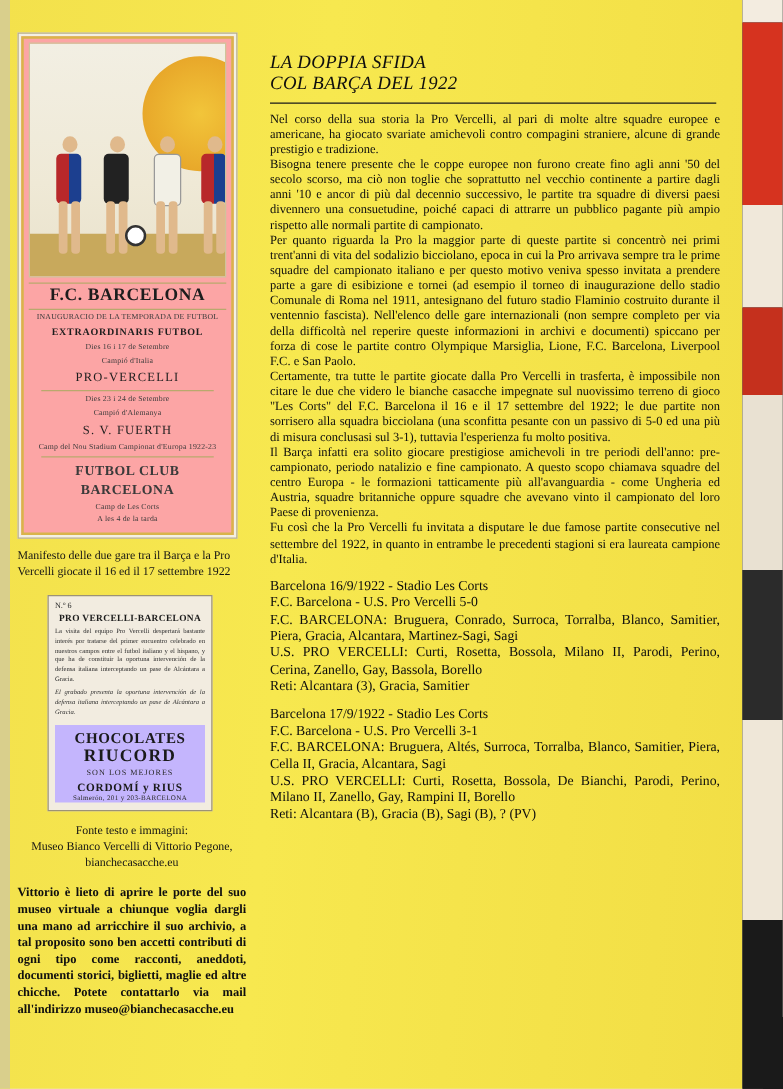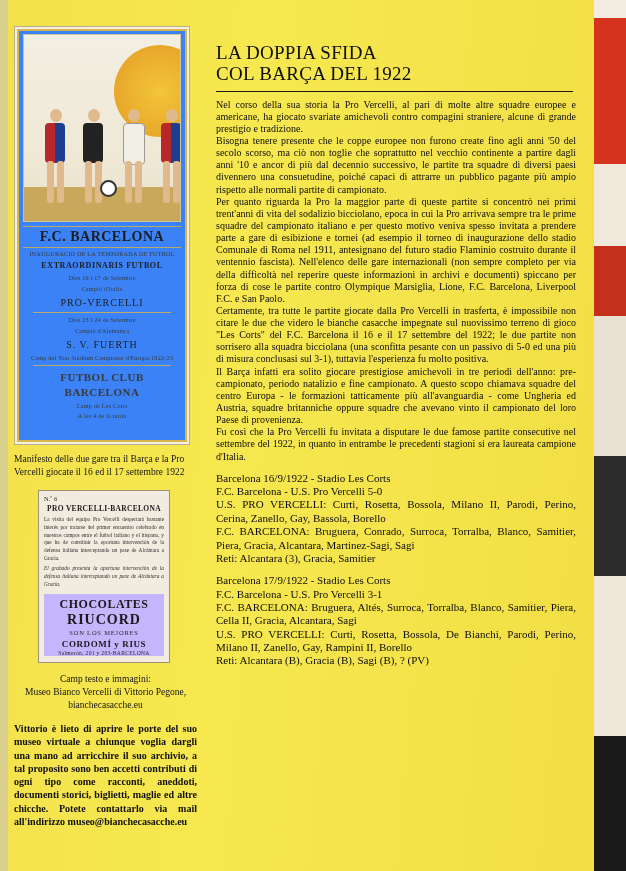--- a/index.html
+++ b/index.html
@@ -64,22 +64,22 @@
   }
   .poster {
     width: 176px;
     background: #f4f0e4;
     border: 1px solid #b8ae88;
     padding: 2px;
     box-sizing: border-box;
   }
   .poster-inner {
     border: 2px solid #d9b44a;
-    background: #3b82f6;
-    padding: 3px 4px 20px 4px;
+    background: #fca5a5;
+    padding: 3px 4px 6px 4px;
     box-sizing: border-box;
     position: relative;
   }
   .poster-art {
     position: relative;
     height: 186px;
     background: linear-gradient(180deg, #f2efe3 0%, #efe9d6 60%, #e9e2cc 100%);
     overflow: hidden;
     border: 1px solid #cfc49a;
   }
@@ -280,26 +280,27 @@
   }
 
   
   .article {
     position: absolute;
     left: 216px;
     top: 42px;
     width: 360px;
   }
   .art-title {
-    font-size: 19px;
+    font-size: 15px;
     line-height: 1.12;
     font-weight: normal;
     letter-spacing: 0.3px;
     color: #0e0e0e;
     font-family: "Liberation Serif", serif;
+    font-style: italic;
   }
   .art-rule {
     border-bottom: 1.6px solid #1a1a1a;
     margin-top: 6px;
     margin-bottom: 7px;
     width: 357px;
   }
   .art-p {
     font-size: 10px;
     line-height: 1.215;
@@ -399,21 +400,21 @@
       <div class="c2-body i">El grabado presenta la oportuna intervención de la defensa italiana interceptando un pase de Alcántara a Gracia.</div>
       <div class="choco">
         <div class="choco-t">CHOCOLATES</div>
         <div class="choco-t2">RIUCORD</div>
         <div class="choco-s">SON LOS MEJORES</div>
         <div class="choco-b">CORDOMÍ y RIUS</div>
         <div class="choco-addr">Salmerón, 201 y 203-BARCELONA</div>
       </div>
     </div>
 
-    <div class="source" style="white-space:pre-line">Camp testo e immagini:
+    <div class="source" style="white-space:pre-line">Fonte testo e immagini:
 Museo Bianco Vercelli di Vittorio Pegone,
 bianchecasacche.eu</div>
 
     <div class="note">Vittorio è lieto di aprire le porte del suo museo virtuale a chiunque voglia dargli una mano ad arricchire il suo archivio, a tal proposito sono ben accetti contributi di ogni tipo come racconti, aneddoti, documenti storici, biglietti, maglie ed altre chicche. Potete contattarlo via mail all'indirizzo museo@bianchecasacche.eu</div>
   </div>
 
   <div class="article">
     <div class="art-title">LA DOPPIA SFIDA</div>
     <div class="art-title">COL BARÇA DEL 1922</div>
     <div class="art-rule"></div>
@@ -421,22 +422,22 @@
     <p class="art-p">Nel corso della sua storia la Pro Vercelli, al pari di molte altre squadre europee e americane, ha giocato svariate amichevoli contro compagini straniere, alcune di grande prestigio e tradizione.</p>
     <p class="art-p">Bisogna tenere presente che le coppe europee non furono create fino agli anni '50 del secolo scorso, ma ciò non toglie che soprattutto nel vecchio continente a partire dagli anni '10 e ancor di più dal decennio successivo, le partite tra squadre di diversi paesi divennero una consuetudine, poiché capaci di attrarre un pubblico pagante più ampio rispetto alle normali partite di campionato.</p>
     <p class="art-p">Per quanto riguarda la Pro la maggior parte di queste partite si concentrò nei primi trent'anni di vita del sodalizio bicciolano, epoca in cui la Pro arrivava sempre tra le prime squadre del campionato italiano e per questo motivo veniva spesso invitata a prendere parte a gare di esibizione e tornei (ad esempio il torneo di inaugurazione dello stadio Comunale di Roma nel 1911, antesignano del futuro stadio Flaminio costruito durante il ventennio fascista). Nell'elenco delle gare internazionali (non sempre completo per via della difficoltà nel reperire queste informazioni in archivi e documenti) spiccano per forza di cose le partite contro Olympique Marsiglia, Lione, F.C. Barcelona, Liverpool F.C. e San Paolo.</p>
     <p class="art-p">Certamente, tra tutte le partite giocate dalla Pro Vercelli in trasferta, è impossibile non citare le due che videro le bianche casacche impegnate sul nuovissimo terreno di gioco "Les Corts" del F.C. Barcelona il 16 e il 17 settembre del 1922; le due partite non sorrisero alla squadra bicciolana (una sconfitta pesante con un passivo di 5-0 ed una più di misura conclusasi sul 3-1), tuttavia l'esperienza fu molto positiva.</p>
     <p class="art-p">Il Barça infatti era solito giocare prestigiose amichevoli in tre periodi dell'anno: pre-campionato, periodo natalizio e fine campionato. A questo scopo chiamava squadre del centro Europa - le formazioni tatticamente più all'avanguardia - come Ungheria ed Austria, squadre britanniche oppure squadre che avevano vinto il campionato del loro Paese di provenienza.</p>
     <p class="art-p">Fu così che la Pro Vercelli fu invitata a disputare le due famose partite consecutive nel settembre del 1922, in quanto in entrambe le precedenti stagioni si era laureata campione d'Italia.</p>
 
     <div class="match">
       <p>Barcelona 16/9/1922 - Stadio Les Corts</p>
       <p>F.C. Barcelona - U.S. Pro Vercelli 5-0</p>
+      <p class="lineup">F.C. BARCELONA: Bruguera, Conrado, Surroca, Torralba, Blanco, Samitier, Piera, Gracia, Alcantara, Martinez-Sagi, Sagi</p>
       <p class="lineup">U.S. PRO VERCELLI: Curti, Rosetta, Bossola, Milano II, Parodi, Perino, Cerina, Zanello, Gay, Bassola, Borello</p>
-      <p class="lineup">F.C. BARCELONA: Bruguera, Conrado, Surroca, Torralba, Blanco, Samitier, Piera, Gracia, Alcantara, Martinez-Sagi, Sagi</p>
       <p>Reti: Alcantara (3), Gracia, Samitier</p>
     </div>
 
     <div class="match">
       <p>Barcelona 17/9/1922 - Stadio Les Corts</p>
       <p>F.C. Barcelona - U.S. Pro Vercelli 3-1</p>
       <p class="lineup">F.C. BARCELONA: Bruguera, Altés, Surroca, Torralba, Blanco, Samitier, Piera, Cella II, Gracia, Alcantara, Sagi</p>
       <p class="lineup">U.S. PRO VERCELLI: Curti, Rosetta, Bossola, De Bianchi, Parodi, Perino, Milano II, Zanello, Gay, Rampini II, Borello</p>
       <p>Reti: Alcantara (B), Gracia (B), Sagi (B), ? (PV)</p>
     </div>

